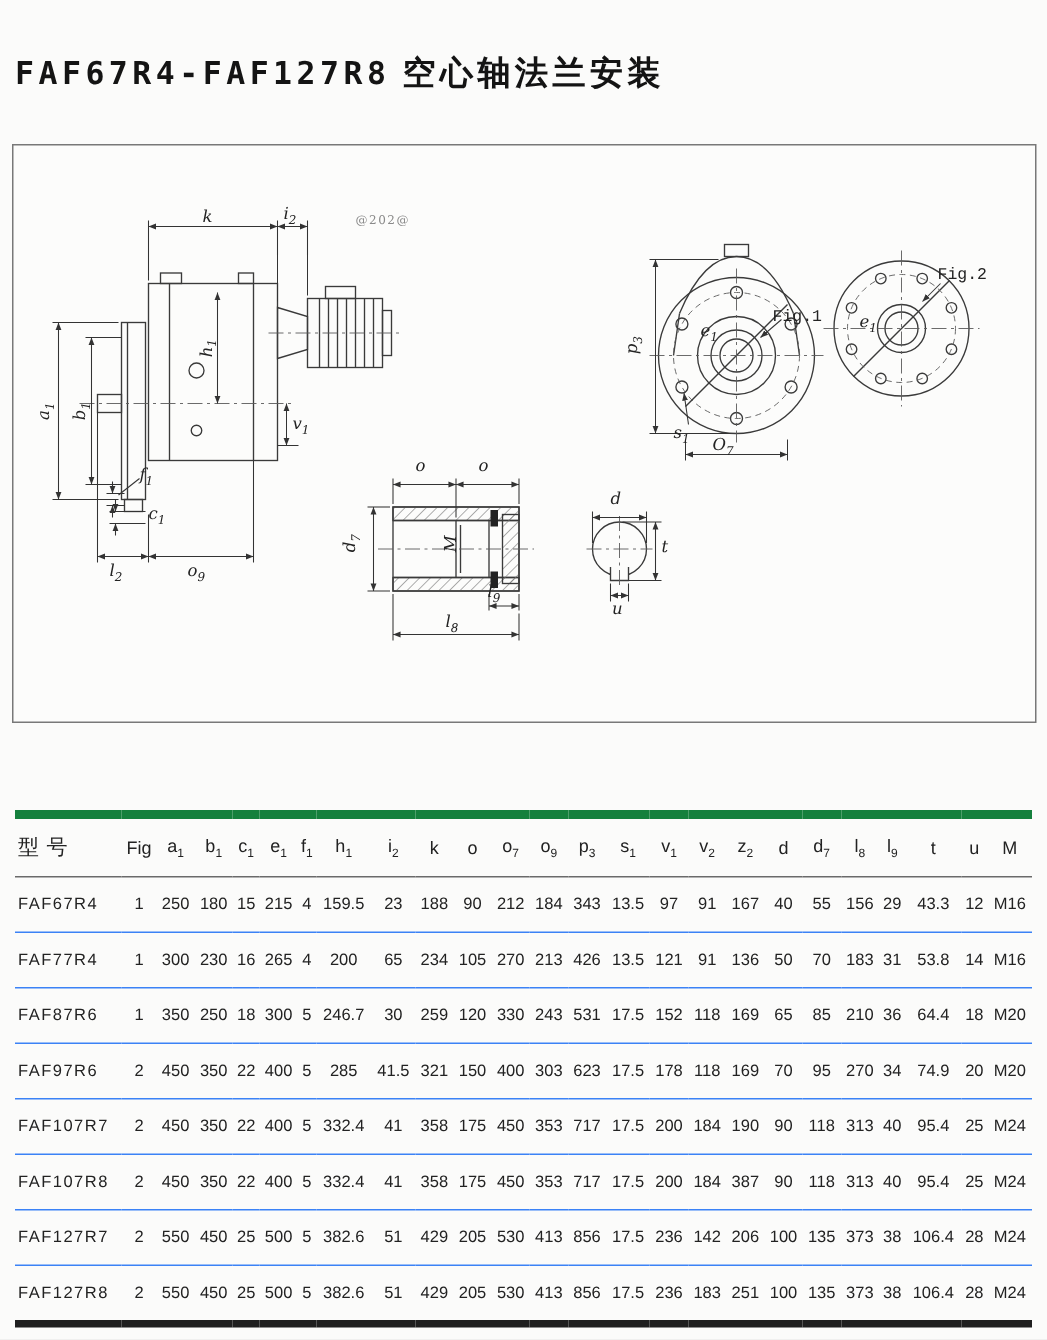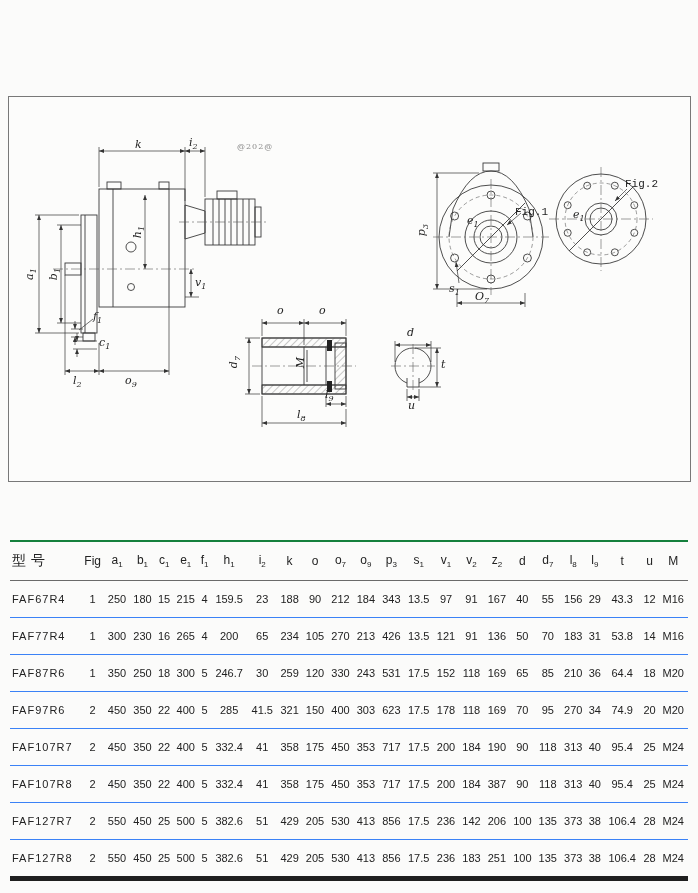--- a/index.html
+++ b/index.html
@@ -33,37 +33,38 @@
   .figlbl { font-style:normal; font-family:Liberation Mono, monospace; font-size:11px; }
   .stamp { font-style:normal; font-size:8px; color:#8a8a8a; letter-spacing:1px; }
   
   .tablewrap { position:absolute; left:10px; top:540px; width:678px; }
   table {
     width:100%; border-collapse:collapse; font-size:11px; color:#222;
     border-bottom:5px solid #1f1f1f; table-layout:auto;
   }
   thead th {
     font-weight:normal; font-size:12px; padding:10px 1px;
-    border-top:2px solid #15803d; border-bottom:1px solid #6a6a6a;
+    border-top:6px solid #15803d; border-bottom:1px solid #6a6a6a;
     text-align:center; white-space:nowrap;
   }
   thead th:first-child { text-align:left; font-size:14px; letter-spacing:5px; width:68px; padding-left:2px; }
   thead th sub { font-size:8px; }
   tbody td {
     padding:12px 1px; text-align:center; white-space:nowrap;
   }
   tbody tr { border-bottom:1px solid #3b82f6; }
   tbody tr:last-child { border-bottom:none; }
   tbody td:first-child { text-align:left; padding-left:2px; letter-spacing:1px; }
 </style>
 </head>
 <body>
 
 <div class="page">
 
+  <h1 class="title"><span>FAF67R4-FAF127R8</span><span class="cn">空心轴法兰安装</span></h1>
 
   <div class="panel">
     <svg width="681" height="384" viewBox="0 0 681 384">
       <defs>
         <marker id="ar" viewBox="0 0 10 10" refX="9" refY="5" markerWidth="8" markerHeight="8" orient="auto-start-reverse">
           <path d="M0,1.5 L9,5 L0,8.5 z" fill="#333"></path>
         </marker>
         <pattern id="hat" width="5" height="5" patternUnits="userSpaceOnUse" patternTransform="rotate(45)">
           <line x1="0" y1="0" x2="0" y2="5" stroke="#777" stroke-width="0.8"></line>
         </pattern>

